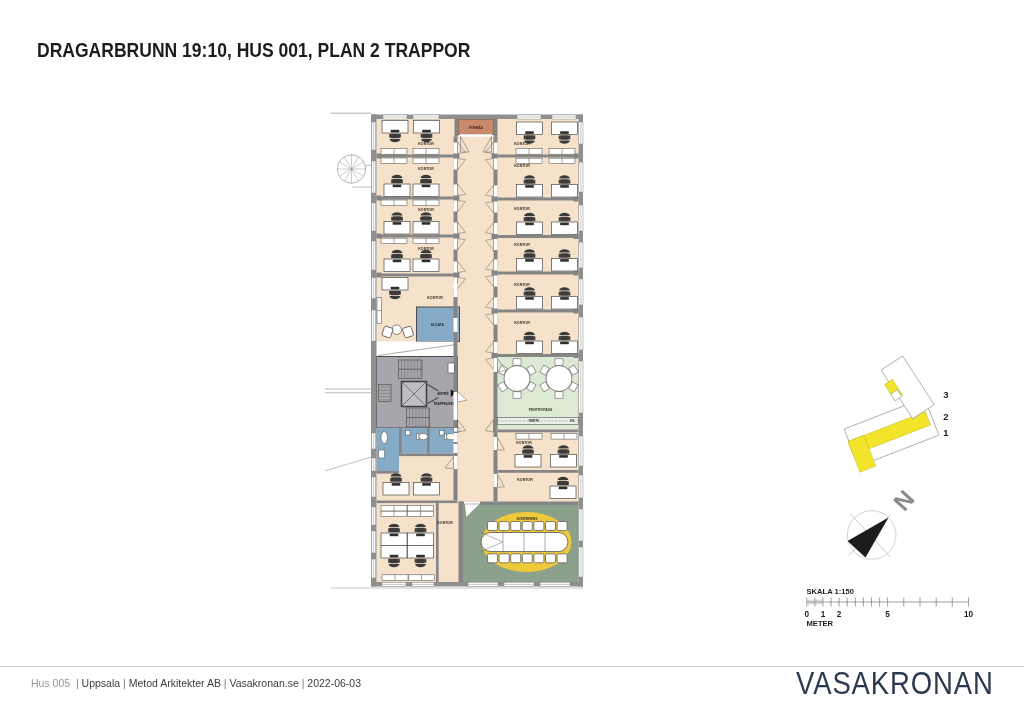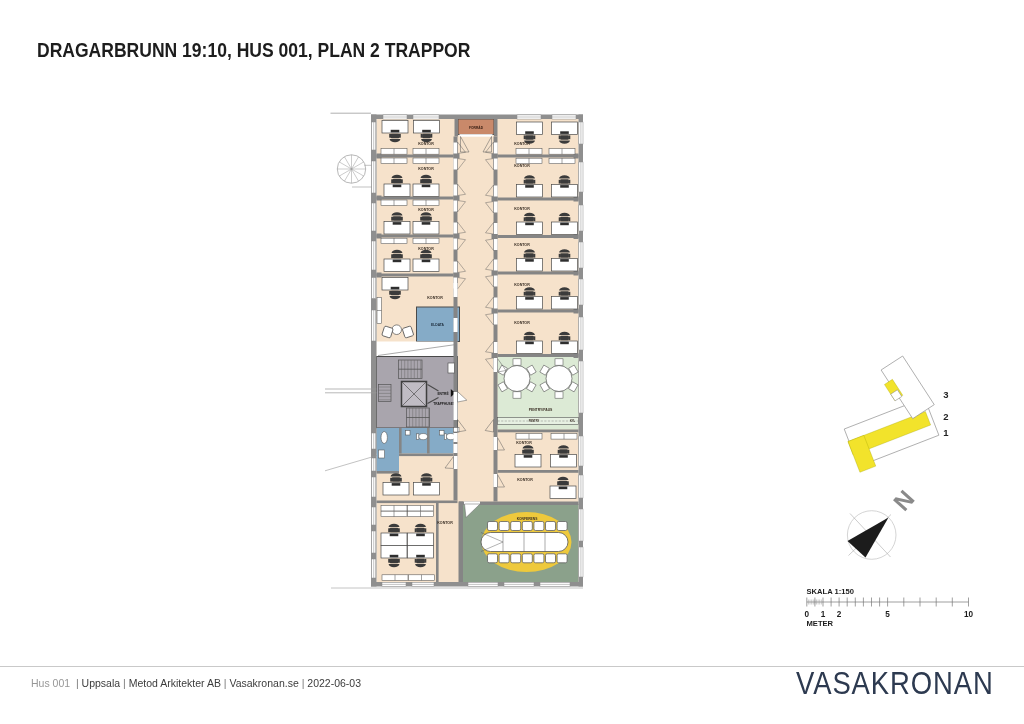--- a/index.html
+++ b/index.html
@@ -1,21 +1,21 @@
 <!DOCTYPE html>
 <html><head><meta charset="utf-8"><style>
 html,body{margin:0;padding:0;background:#ffffff;width:1024px;height:724px;overflow:hidden;font-family:"Liberation Sans",sans-serif;}
 .abs{position:absolute;}
 </style></head><body>
 
 <div class="abs" style="left:37px;top:38px;font-size:20.5px;font-weight:bold;color:#1d1d1d;transform:scaleX(0.855);transform-origin:0 0;white-space:nowrap;">DRAGARBRUNN 19:10, HUS 001, PLAN 2 TRAPPOR</div>
 
 <div class="abs" style="left:0;top:666px;width:1024px;height:1px;background:#c9c9c9;"></div>
 
-<div class="abs" style="left:31px;top:677px;font-size:10.5px;color:#3c3c3c;"><span style="color:#979797;">Hus 001</span><span style="color:#7a7a7a;">&nbsp;&nbsp;|&nbsp;</span>Uppsala<span style="color:#7a7a7a;">&nbsp;|&nbsp;</span>Metod Arkitekter AB<span style="color:#7a7a7a;">&nbsp;|&nbsp;</span>Vasakronan.se<span style="color:#7a7a7a;">&nbsp;|&nbsp;</span>2022-06-03</div>
+<div class="abs" style="left:31px;top:677px;font-size:10.5px;color:#3c3c3c;"><span style="color:#979797;">Hus 005</span><span style="color:#7a7a7a;">&nbsp;&nbsp;|&nbsp;</span>Uppsala<span style="color:#7a7a7a;">&nbsp;|&nbsp;</span>Metod Arkitekter AB<span style="color:#7a7a7a;">&nbsp;|&nbsp;</span>Vasakronan.se<span style="color:#7a7a7a;">&nbsp;|&nbsp;</span>2022-06-03</div>
 
 <div class="abs" style="left:796px;top:666px;font-size:30.5px;color:#2d3a50;letter-spacing:1px;transform:scaleX(0.9);transform-origin:0 0;white-space:nowrap;">VASAKRONAN</div>
 <svg class="abs" style="left:0;top:0;" width="1024" height="724" viewBox="0 0 1024 724" font-family="Liberation Sans,sans-serif">
 
 <rect x="376.5" y="119.0" width="202.0" height="463.0" fill="#f6e2cb"></rect>
 
 <rect x="458.0" y="119.0" width="36.0" height="15.5" fill="#c9896a" stroke="#4a4a4a" stroke-width="0.9"></rect>
 
 <rect x="416.5" y="307.0" width="43.0" height="34.5" fill="#85abc7" stroke="#4a4a4a" stroke-width="1.0"></rect>
 

